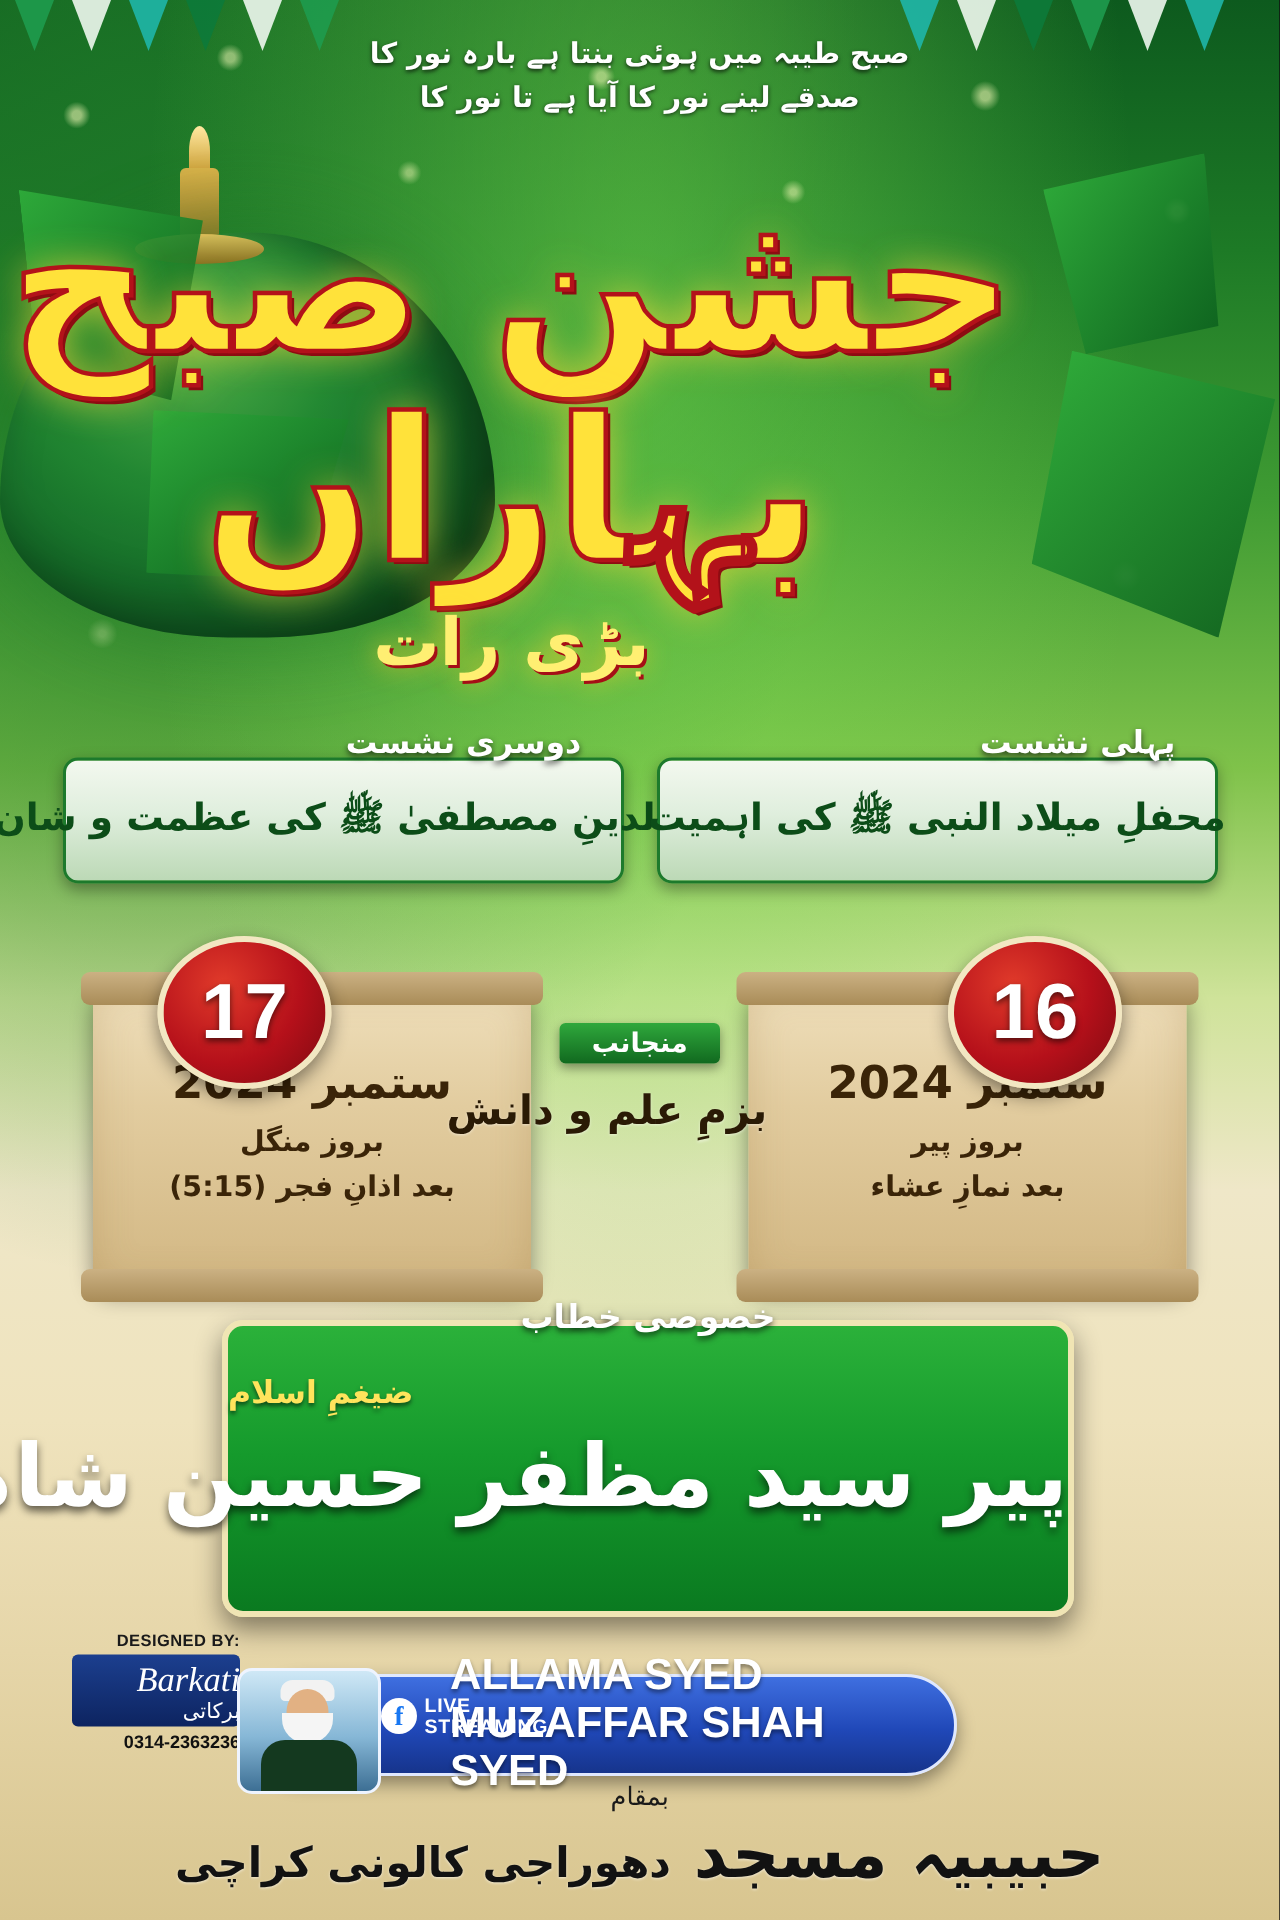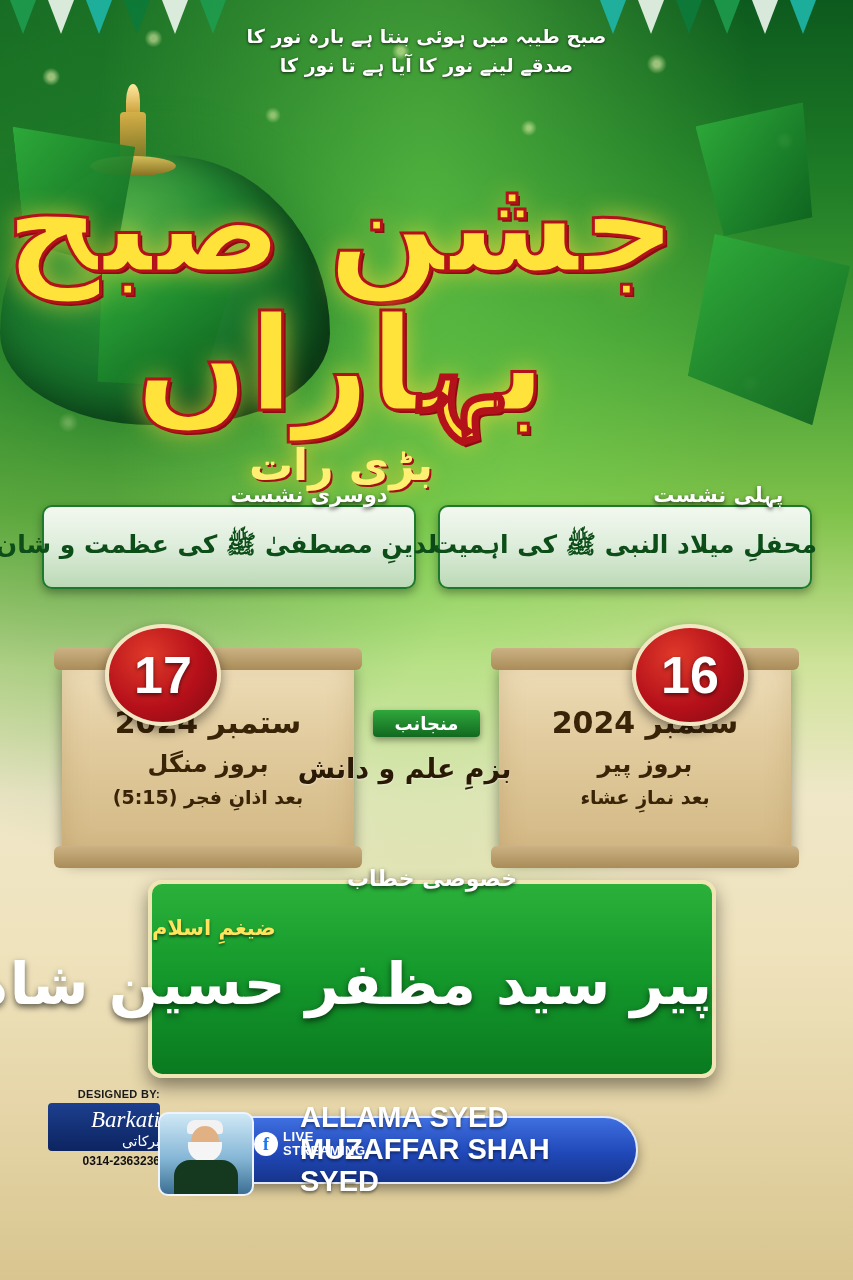--- a/index.html
+++ b/index.html
@@ -156,21 +156,20 @@
   }
   .couplet div { direction: rtl; }
 
   
   .title-block {
     position: absolute;
     top: 120px;
     left: 0;
     width: 682px;
     text-align: center;
-    margin-top: 36px;
   }
   .title-main {
     direction: rtl;
     font-family: "DejaVu Sans", sans-serif;
     font-size: 132px;
     font-weight: bold;
     line-height: 1.05;
     color: #ffe23a;
     -webkit-text-stroke: 3px #b3121a;
     text-shadow:
@@ -268,21 +267,21 @@
     color: #3a2408;
     font-family: "DejaVu Sans", sans-serif;
   }
   .scroll-date {
     font-size: 30px;
     font-weight: bold;
     margin-top: 30px;
     line-height: 1.25;
   }
   .scroll-day {
-    font-size: 24px;
+    font-size: 19px;
     font-weight: bold;
     margin-top: 8px;
   }
   .scroll-time {
     font-size: 19px;
     font-weight: bold;
     margin-top: 8px;
   }
   .daybadge {
     position: absolute;
@@ -317,21 +316,20 @@
   }
   .ribbon-tag {
     display: inline-block;
     background: linear-gradient(180deg, #2fa83c, #11691f);
     color: #fff;
     font-size: 18px;
     font-weight: bold;
     padding: 3px 21px;
     border-radius: 4px;
     box-shadow: 0 3px 7px rgba(0,0,0,0.4);
-    margin-top: 28px;
   }
   .ribbon-text {
     margin-top: 14px;
     font-size: 27px;
     font-weight: bold;
     color: #2a1a05;
     line-height: 1.35;
     text-shadow: 0 1px 2px rgba(255,255,255,0.5);
   }
 
@@ -644,14 +642,21 @@
         <div>LIVE</div>
         <div>STREAMING</div>
       </div>
     </div>
     <div class="live-names">
       <div>ALLAMA SYED</div>
       <div>MUZAFFAR SHAH SYED</div>
     </div>
   </div>
 
+  <div class="venue">
+    <div class="venue-icon urdu">بمقام</div>
+    <div class="venue-line urdu">
+      <span>حبیبیہ مسجد</span>
+      <span class="small">دھوراجی کالونی کراچی</span>
+    </div>
+  </div>
 
 </div>
 
 </body></html>

